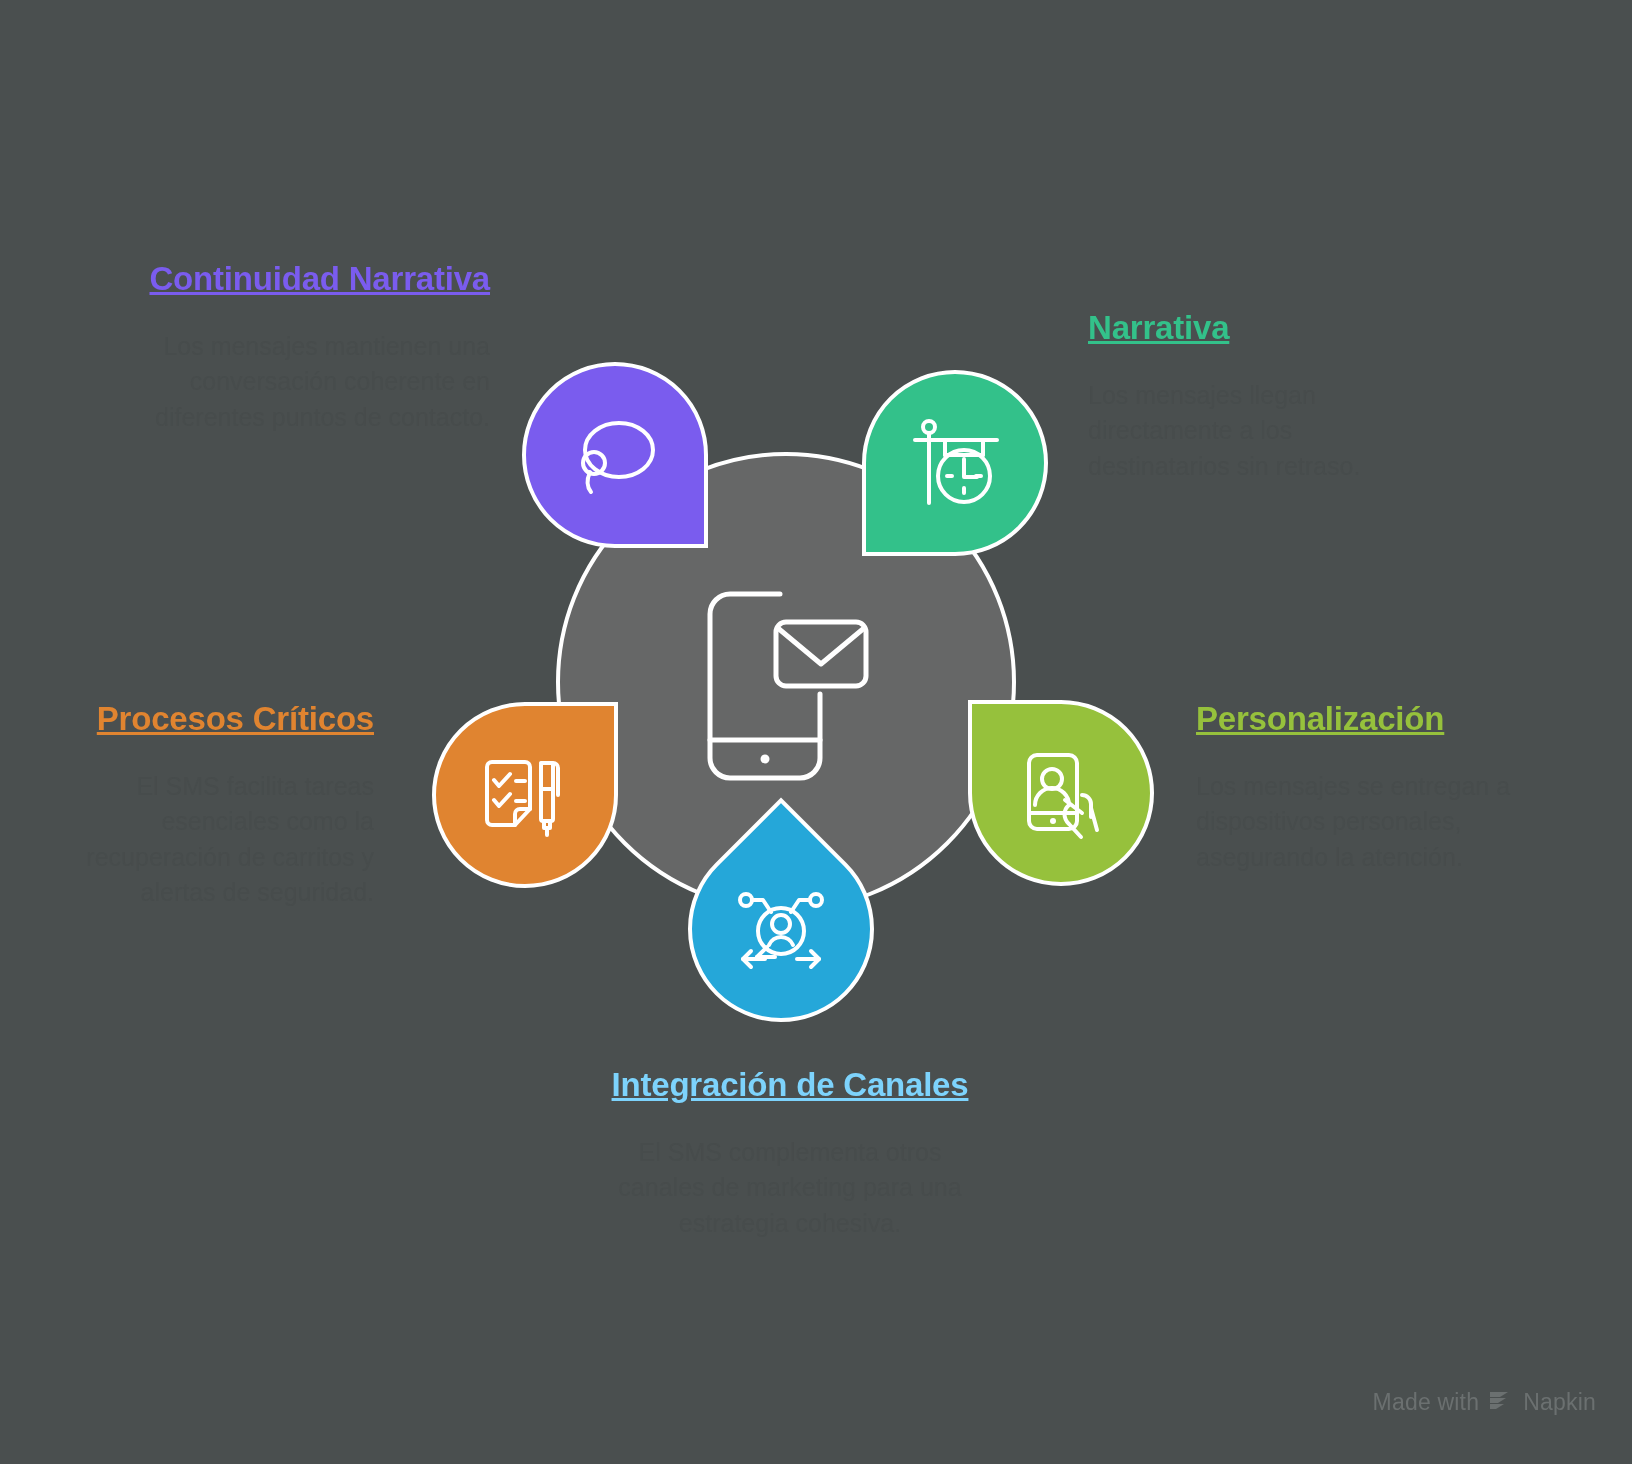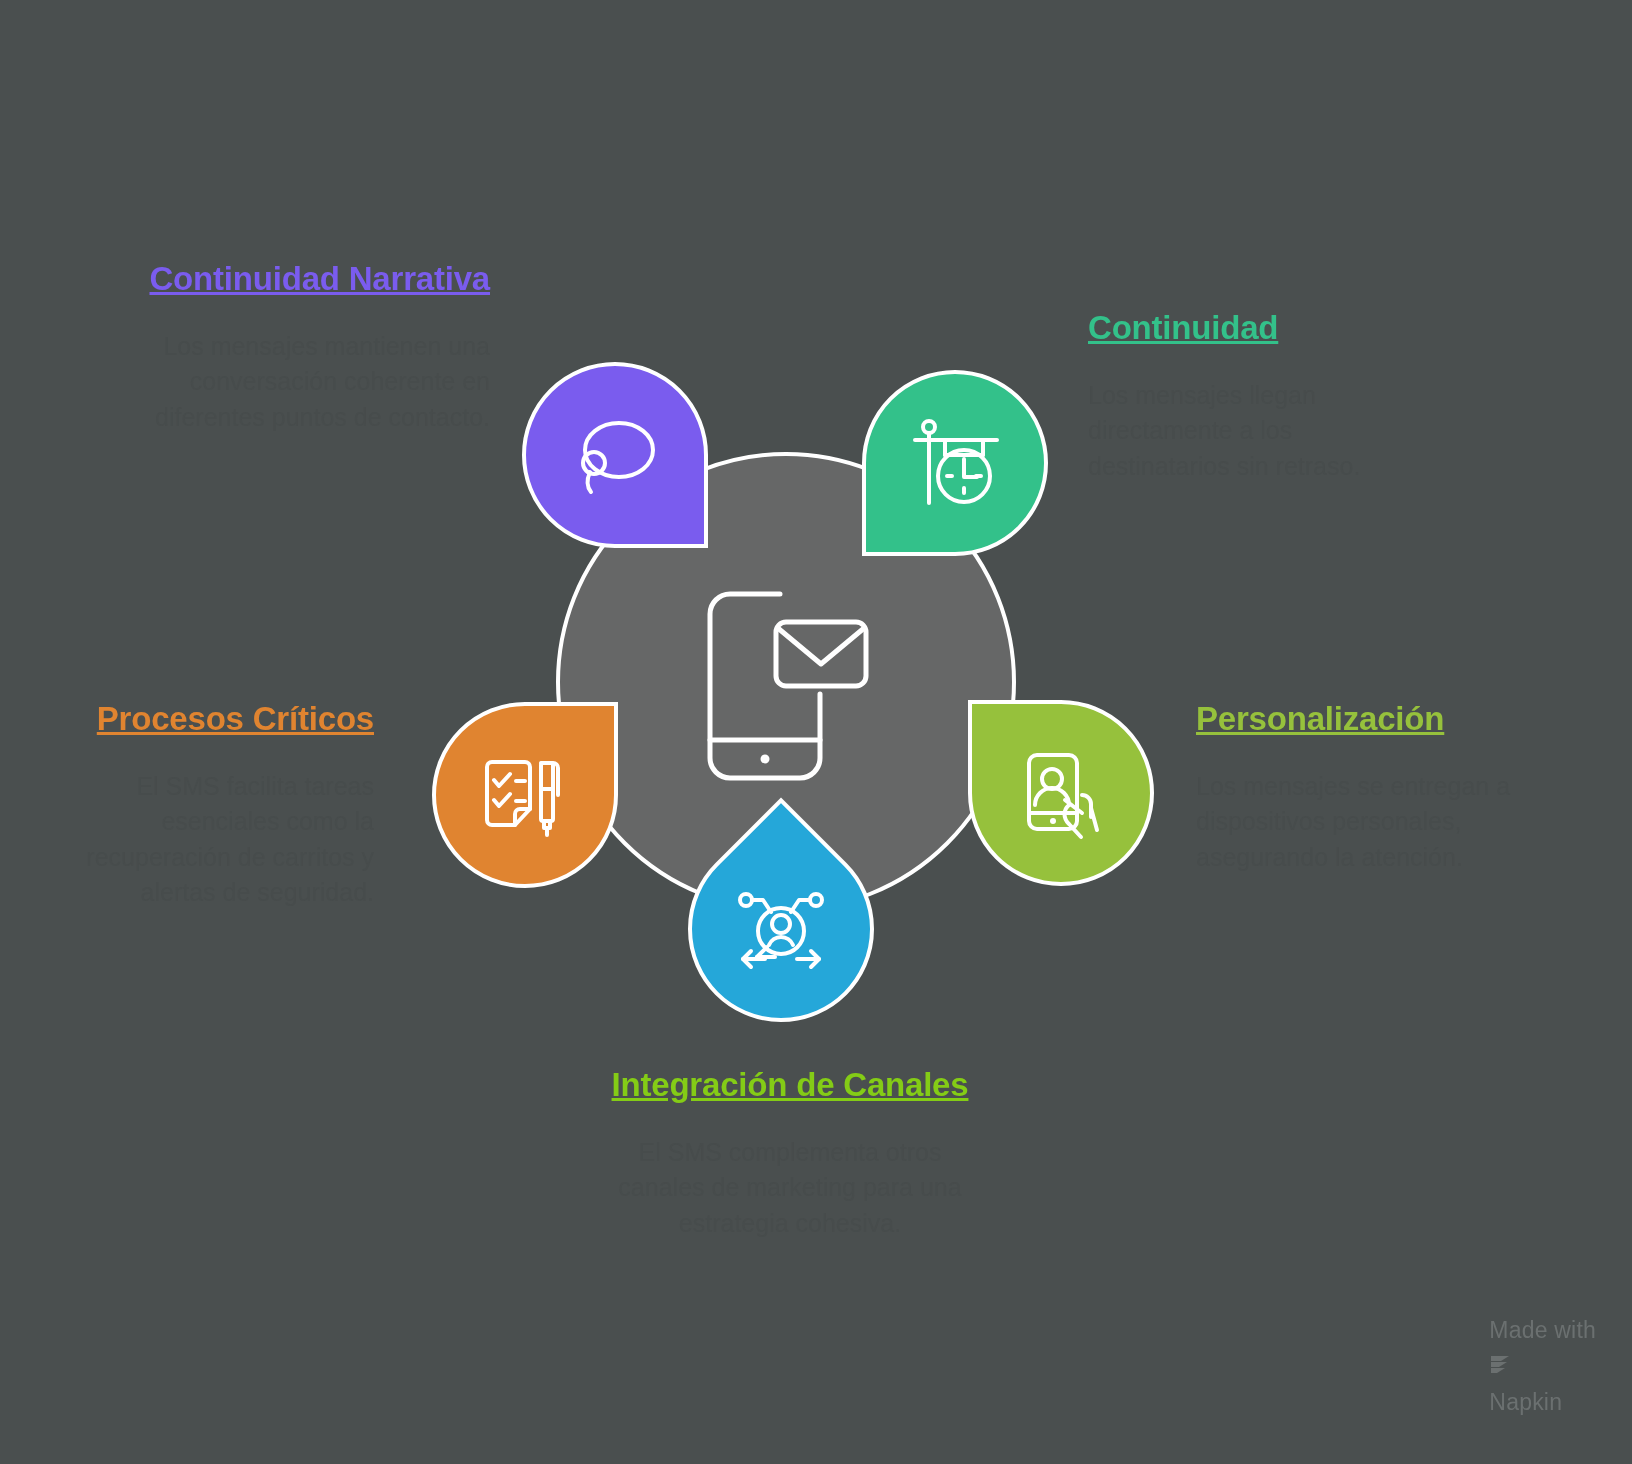--- a/index.html
+++ b/index.html
@@ -76,22 +76,22 @@
 
   #txt-continuidad { left:140px;  top:256px;  width:350px; text-align:right; }
   #txt-inmediatez  { left:1088px; top:305px;  width:350px; text-align:left;  }
   #txt-procesos    { left:44px;   top:696px;  width:330px; text-align:right; }
   #txt-personaliz  { left:1196px; top:696px;  width:340px; text-align:left;  }
   #txt-integracion { left:600px;  top:1062px; width:380px; text-align:center;}
 
   
   #watermark {
     position:absolute; right:36px; bottom:48px;
-    display:flex; align-items:flex-start; gap:9px;
-    color:#6b7070; font-size:23px; letter-spacing:0.2px;flex-direction:column;
+    display:flex; align-items:flex-end; gap:9px;
+    color:#6b7070; font-size:23px; letter-spacing:0.2px;
   }
   #watermark svg { width:26px; height:20px; }
 </style>
 </head>
 <body>
 
 <div id="stage">
 
   <div class="hub" id="hub-circle"></div>
 
@@ -191,36 +191,36 @@
       </svg>
     </div>
   </div>
 
   <div class="block" id="txt-continuidad">
     <div class="title" style="color:#7a5cee">Continuidad Narrativa</div>
     <div class="body">Los mensajes mantienen una conversación coherente en diferentes puntos de contacto.</div>
   </div>
 
   <div class="block" id="txt-inmediatez">
-    <div class="title" style="color:#33c18a">Continuidad</div>
+    <div class="title" style="color:#33c18a">Narrativa</div>
     <div class="body">Los mensajes llegan directamente a los destinatarios sin retraso.</div>
   </div>
 
   <div class="block" id="txt-personaliz">
     <div class="title" style="color:#96c13c">Personalización</div>
     <div class="body">Los mensajes se entregan a dispositivos personales, asegurando la atención.</div>
   </div>
 
   <div class="block" id="txt-procesos">
     <div class="title" style="color:#e08430">Procesos Críticos</div>
     <div class="body">El SMS facilita tareas esenciales como la recuperación de carritos y alertas de seguridad.</div>
   </div>
 
   <div class="block" id="txt-integracion">
-    <div class="title" style="color:#84cc16">Integración de Canales</div>
+    <div class="title" style="color:#7dd3fc">Integración de Canales</div>
     <div class="body">El SMS complementa otros canales de marketing para una estrategia cohesiva.</div>
   </div>
 
   <div id="watermark">
     <span>Made with</span>
     <span>
       <svg viewBox="0 0 26 20" fill="#6b7070">
         <path d="M2 2 H20 L12 7 H2 Z"></path>
         <path d="M2 8 H18 L10 13 H2 Z"></path>
         <path d="M2 14 H16 L8 19 H2 Z"></path>

